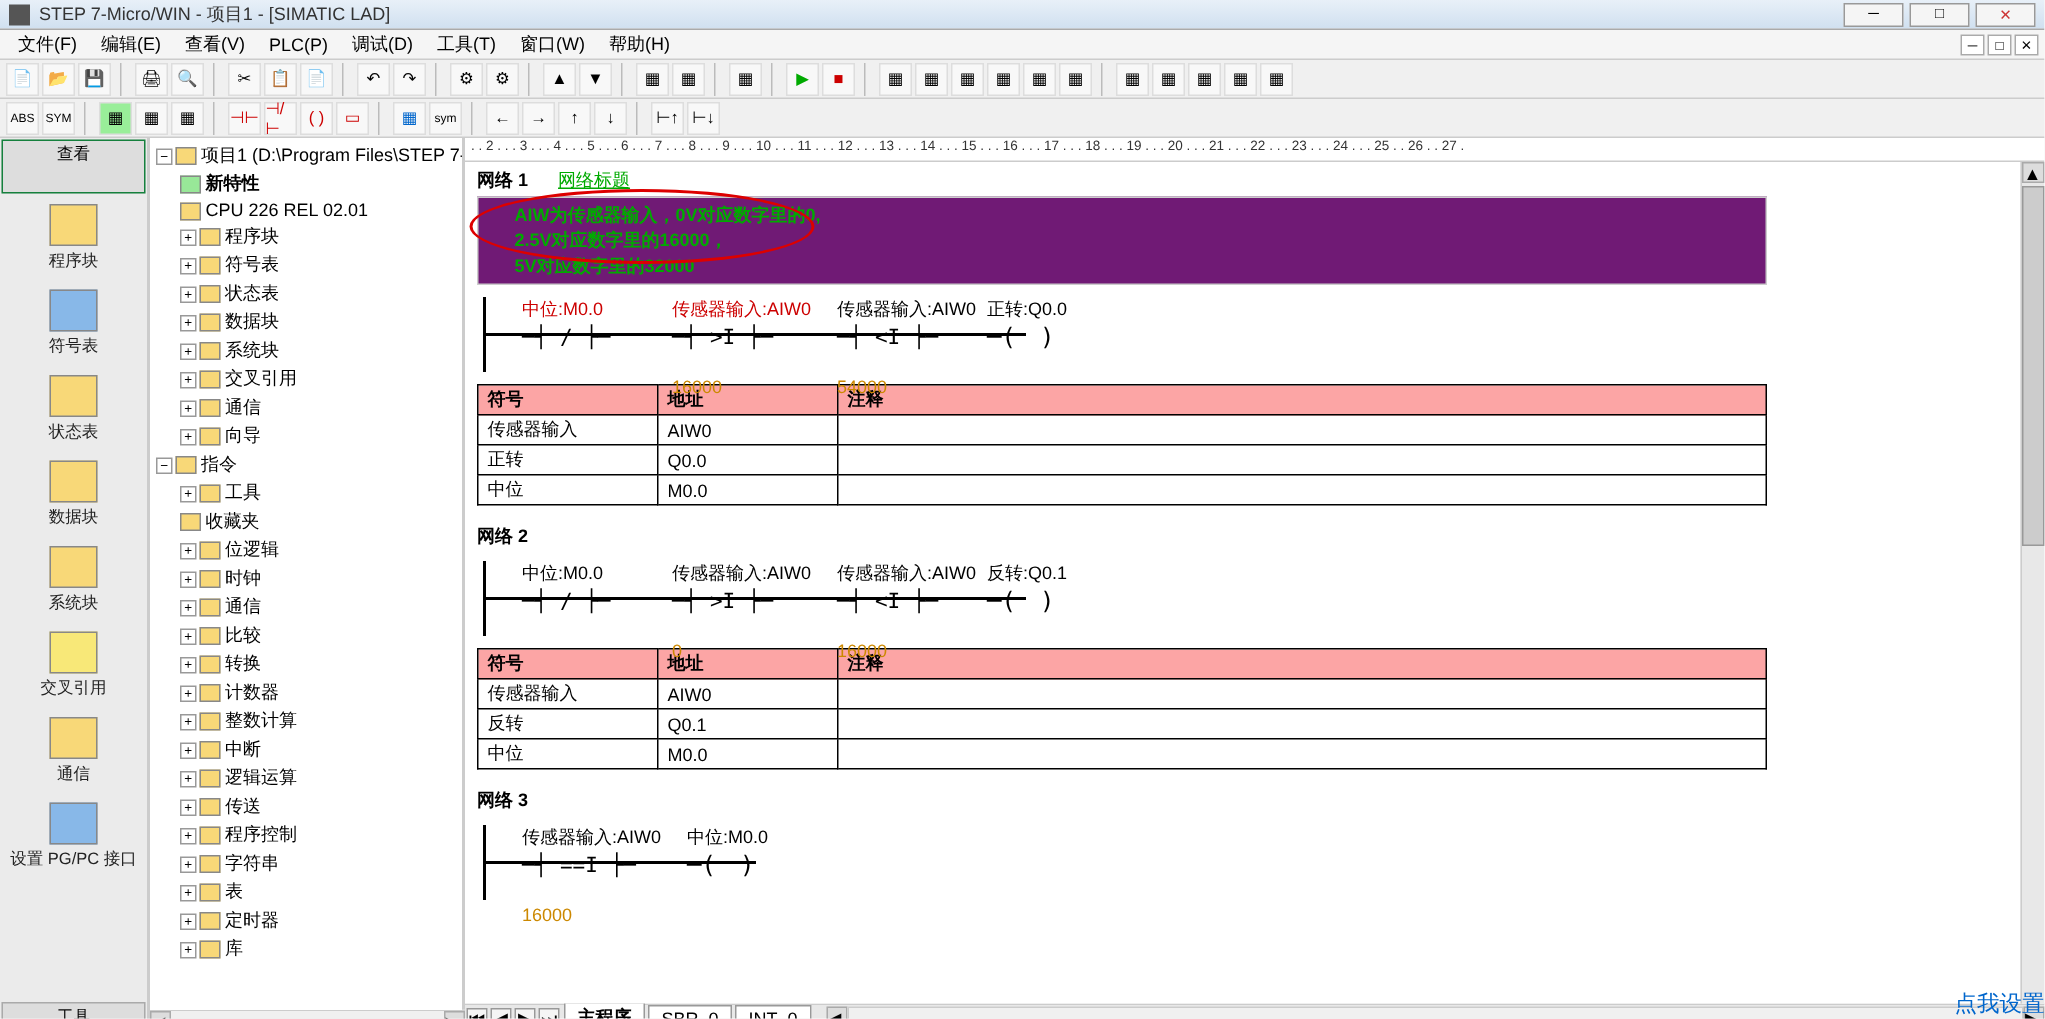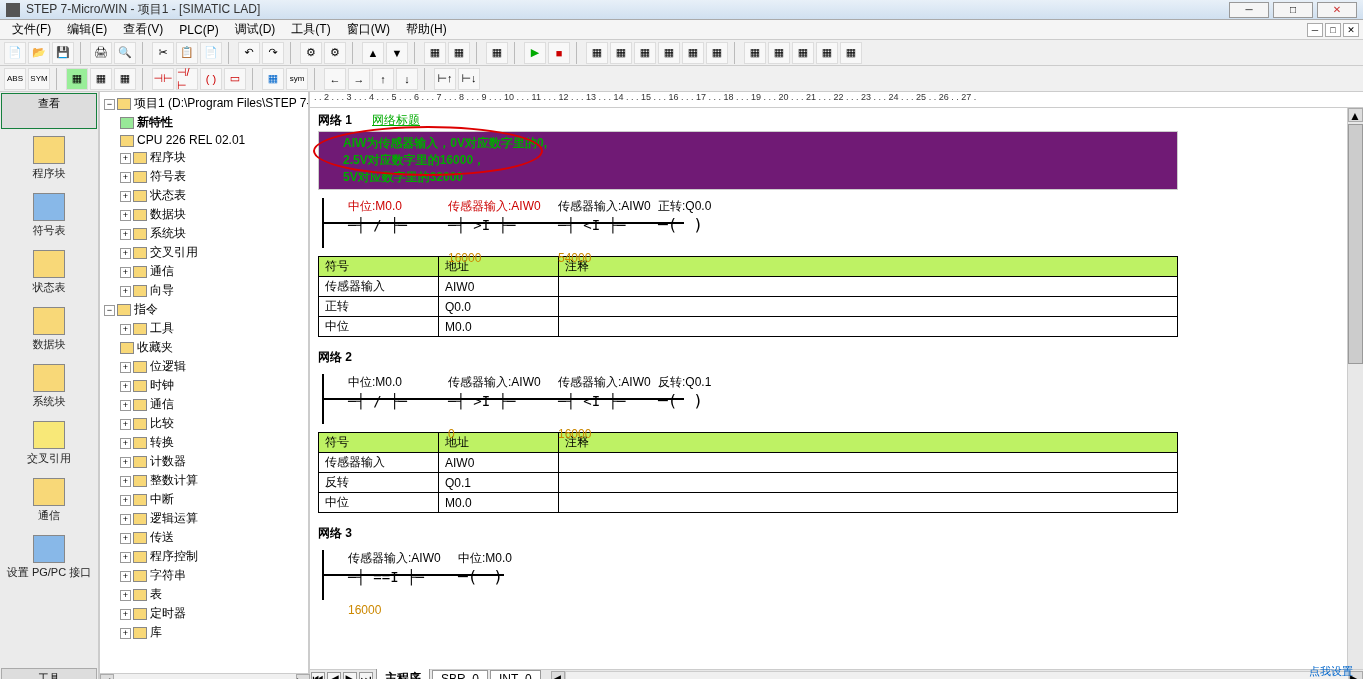--- a/index.html
+++ b/index.html
@@ -49,32 +49,32 @@
 .ladder { height: 50px; position: relative; margin: 8px 0; }
 .rail { position: absolute; left: 4px; top: 0; bottom: 0; width: 2px; background: #000; }
 .wire { position: absolute; top: 24px; height: 2px; background: #000; }
 .elem { position: absolute; top: 0; text-align: left; font-size: 11px; }
 .elem .lbl { white-space: nowrap; }
 .elem .sym { font-family: monospace; font-size: 14px; margin-top: 2px; }
 .elem .val { color: #c80; margin-top: 18px; }
 .coil { display: inline-block; font-family: monospace; font-size: 16px; }
 .symtbl { border: 1px solid #000; border-collapse: collapse; width: 860px; font-size: 11px; }
 .symtbl th, .symtbl td { border: 1px solid #000; padding: 1px 6px; text-align: left; }
-.symtbl th { background: #bef264; font-weight: normal; }
+.symtbl th { background: #fca5a5; font-weight: bold; }
 .ed-tabs { height: 18px; background: #e8e8e8; border-top: 1px solid #ccc; display: flex; align-items: center; font-size: 10px; }
 .ed-tabs .tbtn2 { width: 14px; height: 14px; border: 1px solid #999; margin: 0 1px; background: #f5f5f5; display: flex; align-items: center; justify-content: center; }
 .ed-tabs .tab { padding: 1px 8px; border: 1px solid #999; background: #fff; margin-left: 2px; }
 .ed-tabs .tab.active { font-weight: bold; background: #fff; }
 .ed-tabs .hscroll { flex: 1; margin-left: 10px; display: flex; }
 .ed-tabs .hscroll .tr { flex: 1; background: #f0f0f0; border: 1px solid #ccc; }
 .ed-tabs .hscroll .ar { width: 14px; background: #ddd; border: 1px solid #aaa; }
 .vscroll { position: absolute; right: 0; top: 16px; bottom: 18px; width: 16px; background: #e8e8e8; border-left: 1px solid #ccc; }
 .vscroll .ar { height: 14px; background: #ddd; border: 1px solid #aaa; }
 .vscroll .thumb { height: 240px; background: #ccc; border: 1px solid #999; margin-top: 2px; }
-.bottom-link { position: absolute; bottom: 0; right: 10px; color: #06c; font-size: 11px; font-family: Liberation Mono, monospace; }
+.bottom-link { position: absolute; bottom: 0; right: 0; color: #06c; font-size: 15px; font-family: Liberation Mono, monospace; }
 </style>
 </head>
 <body>
 
 <div class="titlebar">
   <div class="icon"></div>
   <div class="title">STEP 7-Micro/WIN - 项目1 - [SIMATIC LAD]</div>
   <div class="winbtn">─</div>
   <div class="winbtn">□</div>
   <div class="winbtn win-close">✕</div>

